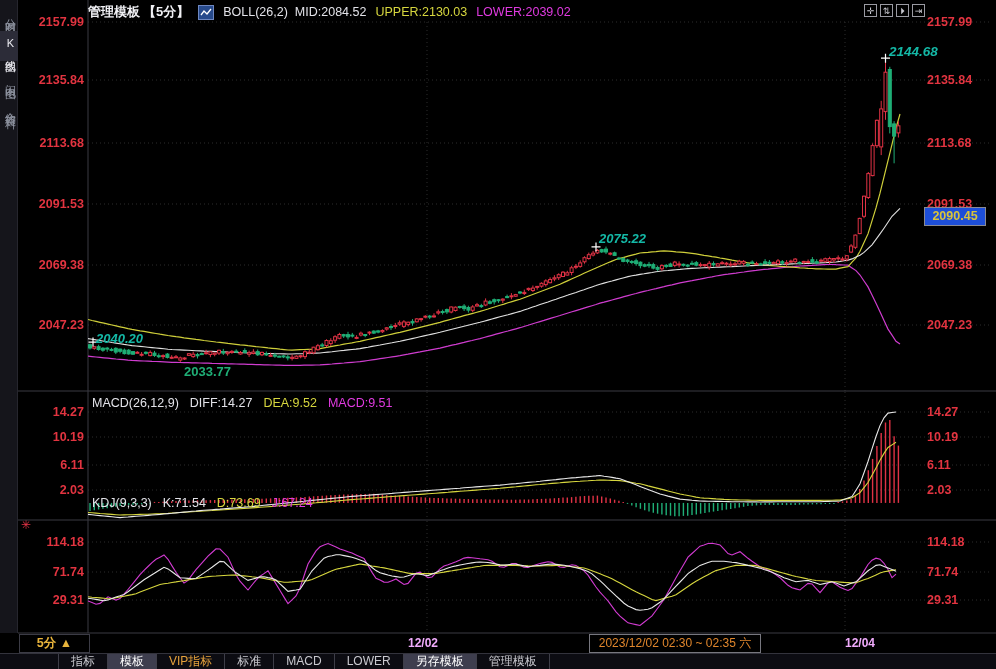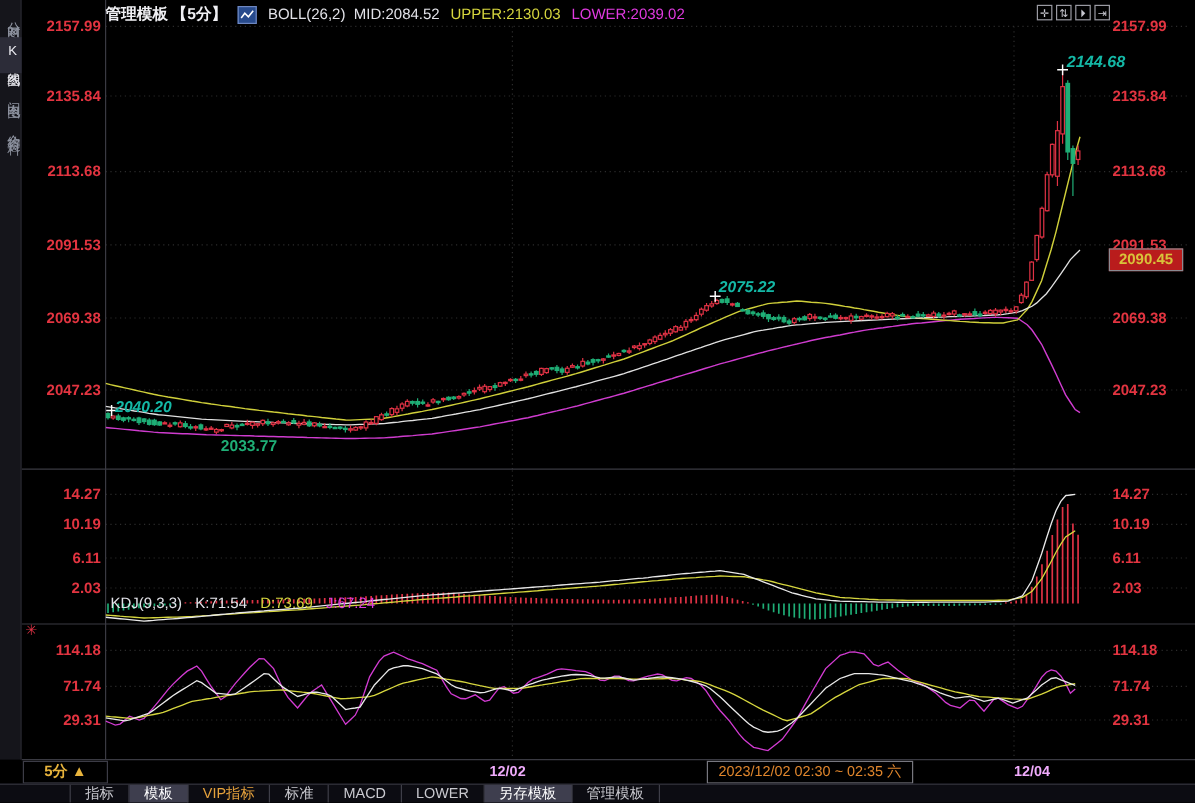--- a/index.html
+++ b/index.html
@@ -24,21 +24,21 @@
   .win-ico{width:13px;height:13px;border:1px solid #9a9aa2;color:#c8c8d0;font-size:9px;line-height:12px;
            text-align:center;box-sizing:border-box;cursor:pointer;}
   
   .ax{position:absolute;font-size:12.5px;font-weight:600;color:#e23440;line-height:14px;z-index:3;}
   .ax.l{left:18px;width:66px;text-align:right;}
   .ax.r{left:927px;width:66px;text-align:left;}
   
   .ann{position:absolute;font-size:13px;font-weight:bold;z-index:4;}
   .ann.red{color:#14b8a6;font-style:italic;} .ann.green{color:#1fae76;}
   .tag{position:absolute;left:924px;top:207px;width:60px;height:17px;border:1px solid #8a8a92;
-       background:#b91c1c;color:#d9c33a;font-size:12.5px;font-weight:600;text-align:center;
+       background:#1d4ed8;color:#d9c33a;font-size:12.5px;font-weight:600;text-align:center;
        line-height:17px;z-index:5;}
   .ind-header{position:absolute;left:92px;display:flex;gap:11px;font-size:12.5px;z-index:4;white-space:nowrap;}
   .burst{position:absolute;left:21px;top:518px;color:#e03245;font-size:12px;z-index:5;cursor:pointer;}
   
   .period-box{position:absolute;left:19px;top:634px;width:69px;height:17px;border:1px solid #3c3c46;
               color:#e8b43c;font-weight:bold;font-size:12.5px;text-align:center;line-height:17px;z-index:5;cursor:pointer;}
   .dlabel{position:absolute;top:636px;color:#f0abfc;font-weight:bold;font-size:12px;z-index:4;}
   .tsbox{position:absolute;left:589px;top:634px;width:170px;height:17px;border:1px solid #77777f;
          color:#e0862c;font-size:12px;text-align:center;line-height:17px;z-index:5;background:#000;}
   .tabbar{position:absolute;left:0;top:653px;width:996px;height:16px;background:#0c0c12;
@@ -725,20 +725,26 @@
       <div class="ax l" style="top: 593px;">29.31</div>
       <div class="ax r" style="top: 593px;">29.31</div>
     </div>
 
   <div class="ann red" style="left:889px;top:44px;font-size:13.5px;">2144.68</div>
   <div class="ann red" style="left:599px;top:231px;">2075.22</div>
   <div class="ann red" style="left:96px;top:331px;">2040.20</div>
   <div class="ann green" style="left:184px;top:364px;">2033.77</div>
   <div class="tag">2090.45</div>
 
+  <div class="ind-header" style="top:396px;">
+    <span class="h-white">MACD(26,12,9)</span>
+    <span class="h-white">DIFF:14.27</span>
+    <span class="h-yellow">DEA:9.52</span>
+    <span class="h-magenta">MACD:9.51</span>
+  </div>
 
   <div class="burst">✳</div>
 
   <div class="ind-header" style="top:496px;">
     <span class="h-white">KDJ(9,3,3)</span>
     <span class="h-white">K:71.54</span>
     <span class="h-yellow">D:73.69</span>
     <span class="h-magenta">J:67.24</span>
   </div>
 

